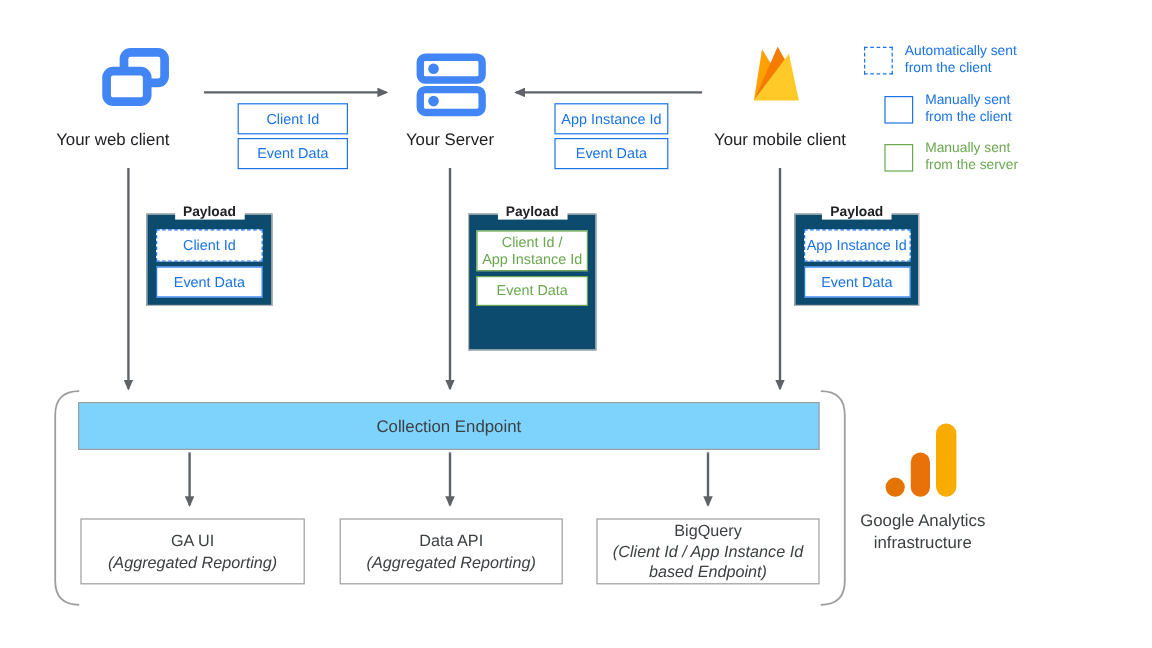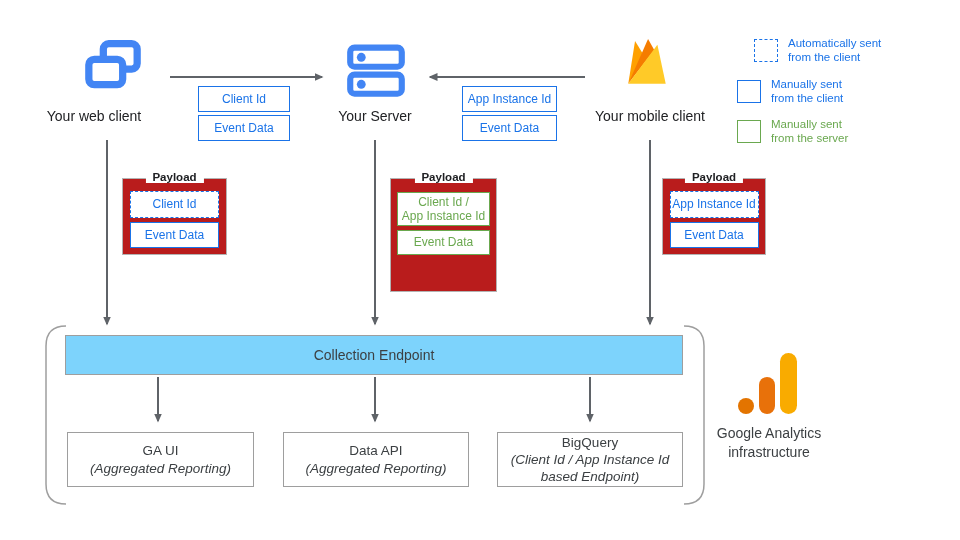--- a/index.html
+++ b/index.html
@@ -13,21 +13,21 @@
   .client-label{
     position:absolute;text-align:center;font-size:14px;font-weight:500;color:#202124;
   }
   .xfer-group{position:absolute;display:flex;flex-direction:column;gap:3px;}
   .xfer-box{
     height:24px;background:#fff;border:1.5px solid #1a73e8;color:#1a73e8;
     display:flex;align-items:center;justify-content:center;font-size:12px;font-weight:500;
   }
 
   .payload{
-    position:absolute;border:1px solid #b3b3b3;background:#b91c1c;box-sizing:border-box;
+    position:absolute;border:1px solid #b3b3b3;background:#0c4a6e;box-sizing:border-box;
     display:flex;flex-direction:column;align-items:center;gap:4px;
   }
   .payload-title{
     position:absolute;top:-8px;left:50%;transform:translateX(-50%);
     background:#fff;padding:0 7px;font-size:11.5px;font-weight:bold;color:#202124;white-space:nowrap;
   }
   .payload-item{
     width:89px;background:#fff;display:flex;align-items:center;justify-content:center;
     text-align:center;font-size:12px;font-weight:500;white-space:pre-line;line-height:1.2;box-sizing:border-box;
   }
@@ -106,21 +106,21 @@
   <div class="xfer-group" style="left:198px;top:86px;width:92px;">
     <div class="xfer-box">Client Id</div>
     <div class="xfer-box">Event Data</div>
   </div>
 
   <div class="xfer-group" style="left:462px;top:86px;width:95px;">
     <div class="xfer-box">App Instance Id</div>
     <div class="xfer-box">Event Data</div>
   </div>
 
-  <div class="legend-row" style="left:754px;top:37px;">
+  <div class="legend-row" style="left:720px;top:37px;">
     <span class="legend-swatch dashed-blue"></span>
     <span class="legend-label legend-blue">Automatically sent
 from the client</span>
   </div>
   <div class="legend-row" style="left:737px;top:78px;">
     <span class="legend-swatch solid-blue"></span>
     <span class="legend-label legend-blue">Manually sent
 from the client</span>
   </div>
   <div class="legend-row" style="left:737px;top:118px;">

